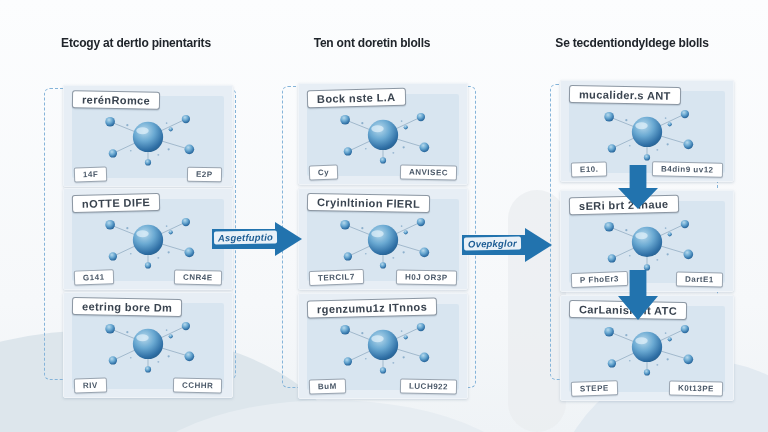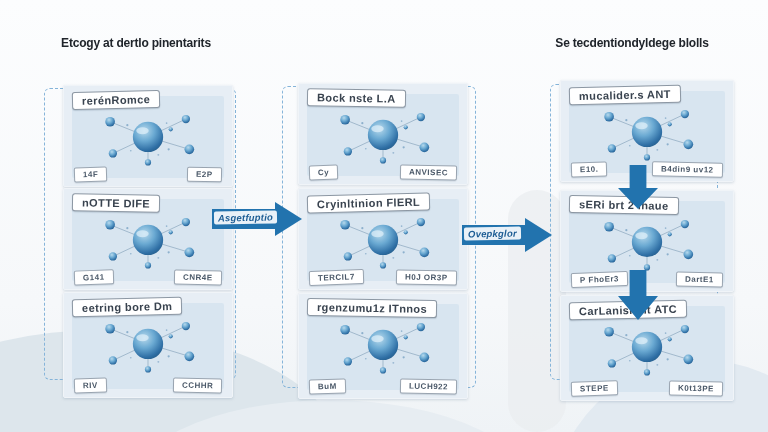--- a/index.html
+++ b/index.html
@@ -78,22 +78,22 @@
   .tag{
     background:#ffffff;border:1px solid #99a4b0;border-radius:2px;
     padding:2px 8px;font-size:8px;font-weight:600;color:#4a5868;
     letter-spacing:.5px;white-space:nowrap;
     box-shadow:0 1px 1px rgba(90,110,130,.2);
   }
   .tag:first-child{transform:rotate(-2deg);}
   .tag:last-child{transform:rotate(1.2deg);}
   
   .h-arrow{position:absolute;z-index:5;width:90px;height:34px;}
-  .ha1{left:212px;top:202px;text-decoration:underline;}
-  .ha2{left:462px;top:218px;text-align:right;}
+  .ha1{left:212px;top:222px;text-decoration:underline;}
+  .ha2{left:462px;top:228px;text-align:right;}
   .h-arrow .shaft{
     position:absolute;left:0;top:7px;width:63px;height:20px;background:#2273ae;
   }
   .h-arrow .head{
     position:absolute;right:0;top:0;width:0;height:0;
     border-top:17px solid transparent;border-bottom:17px solid transparent;
     border-left:27px solid #2273ae;
   }
   .h-arrow .label{
     position:absolute;left:2px;top:9px;z-index:6;
@@ -147,20 +147,21 @@
         <circle cx="34" cy="66" r="6" fill="url(#ballGrad)"></circle>
         <circle cx="85" cy="79" r="4.5" fill="url(#ballGrad)"></circle>
         <circle cx="118" cy="31" r="3" fill="url(#ballGrad)"></circle>
         <circle cx="85" cy="42" r="22" fill="url(#ballGrad)"></circle>
         <ellipse cx="77" cy="33" rx="9" ry="5" fill="#dcedf8" opacity="0.75"></ellipse>
       </g>
     </defs>
   </svg>
 
   <div class="col-header h1">Etcogy at dertlo pinentarits</div>
+  <div class="col-header h2">Ten ont doretin blolls</div>
   <div class="col-header h3">Se tecdentiondyldege blolls</div>
 
   <div class="dashed-box db1"></div>
   <div class="dashed-box db2"></div>
   <div class="dashed-box db3"></div>
 
   <div class="card c1" style="top:85px">
     <div class="card-panel"></div>
     <div class="card-title">rerénRomce</div>
     <svg class="mol" viewBox="0 0 170 90">

